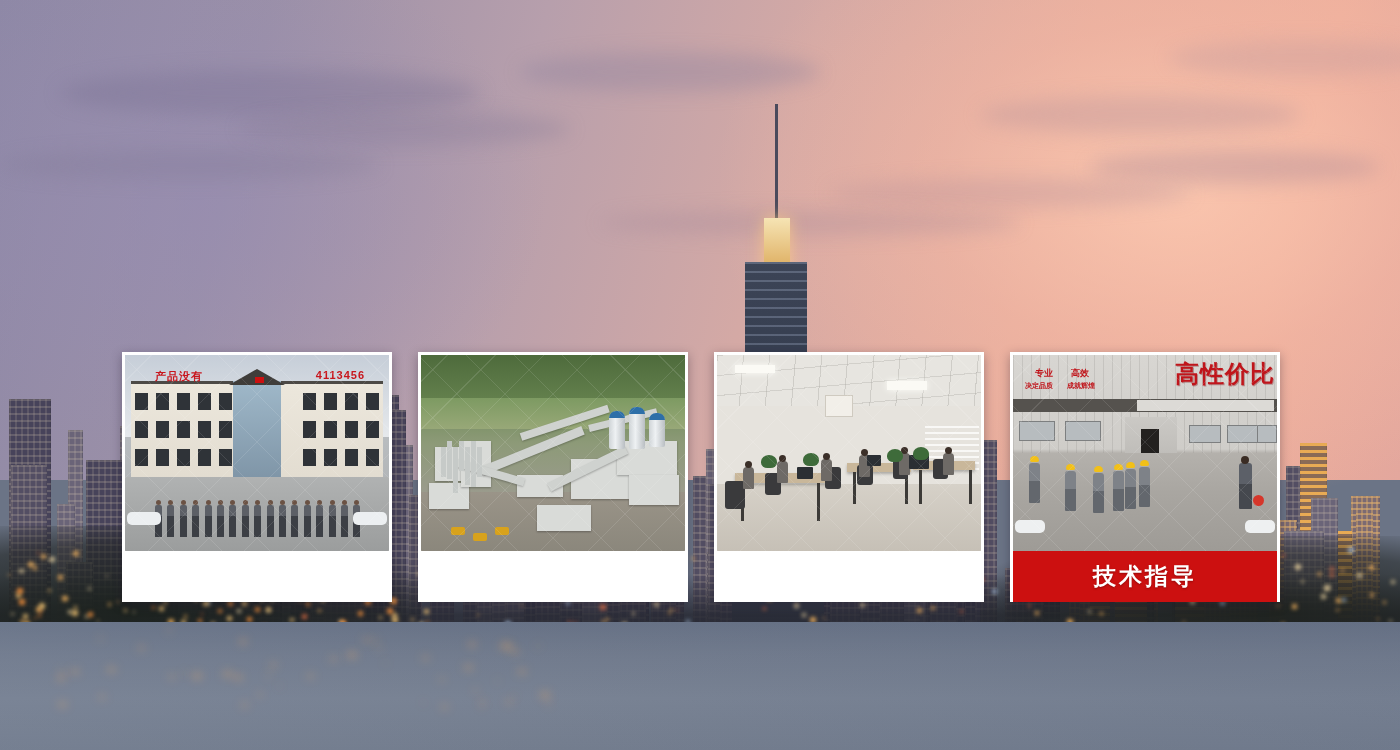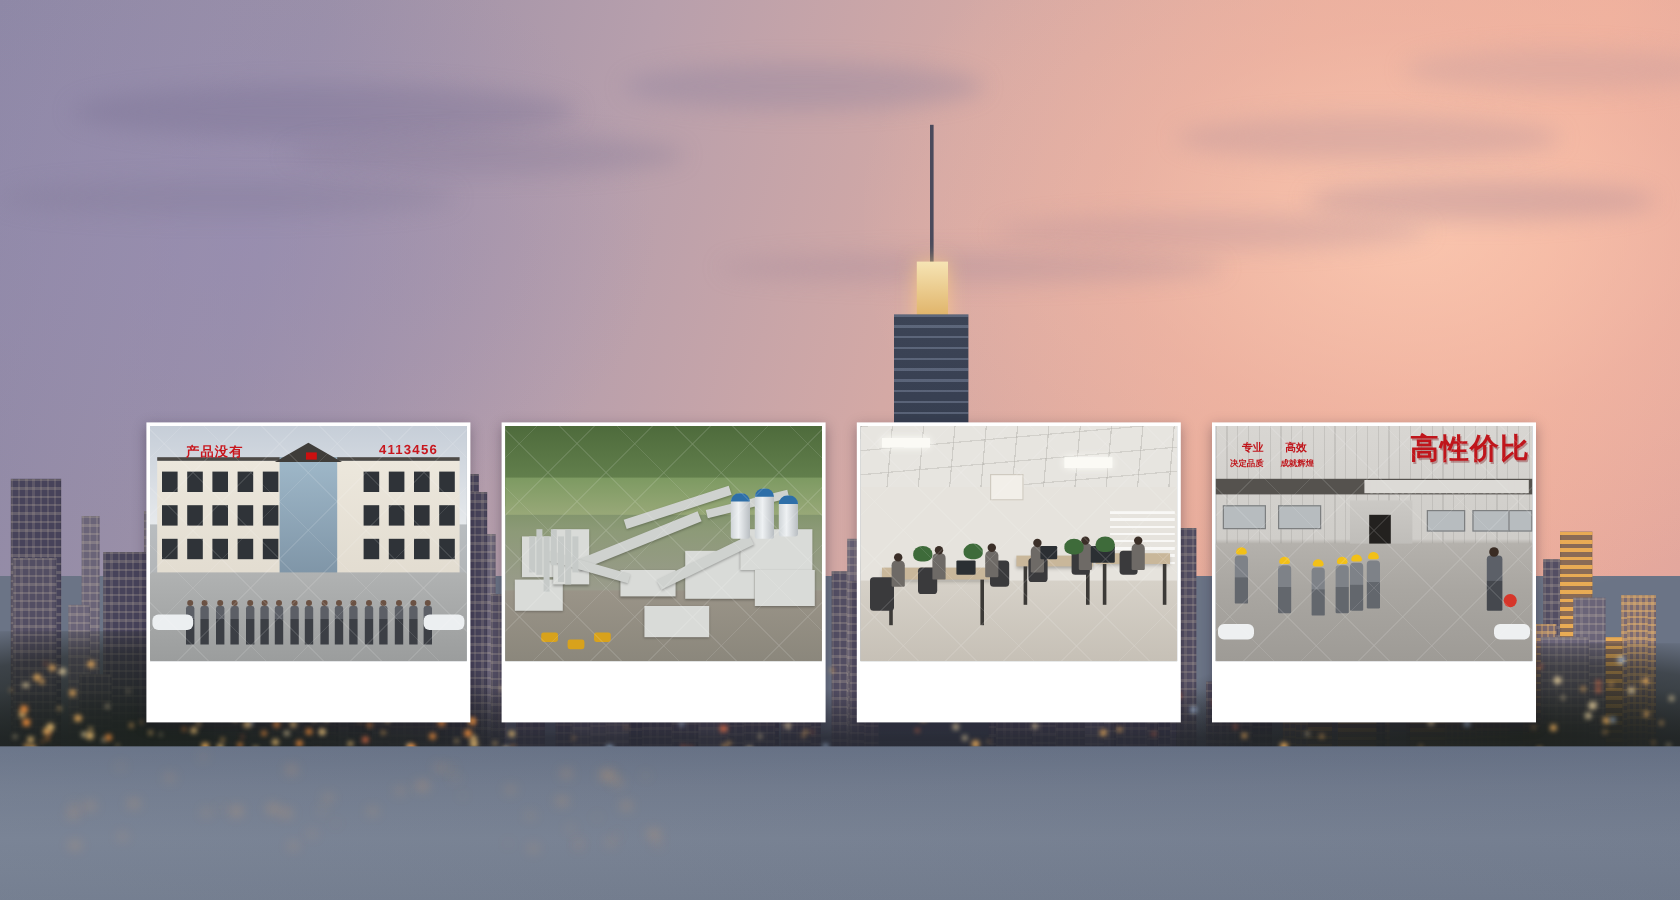--- a/index.html
+++ b/index.html
@@ -896,16 +896,19 @@
               <div class="p4-w" style="left: 112px; top: 114px;"></div>
               <div class="p4-w" style="left: 126px; top: 112px;"></div>
               <div class="p4-boss" style="left: 226px; top: 108px;"></div>
               <div class="p4-helmet" style="left: 240px; top: 140px;"></div>
               <div class="p4-car" style="left: 2px;"></div>
               <div class="p4-car" style="right: 2px;"></div>
             </div>
         </div>
         <div class="wm"></div>
       </div>
+      <div class="card-cap">
+        <span>技术指导</span>
+      </div>
     </div>
 
   </div>
 </div>
 
 </body></html>

